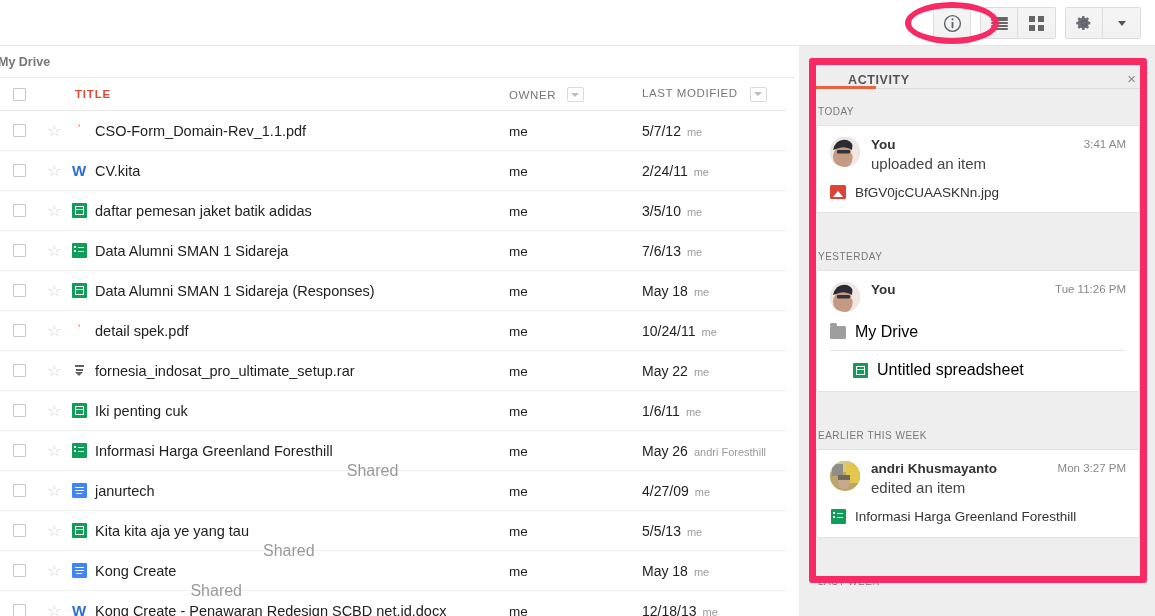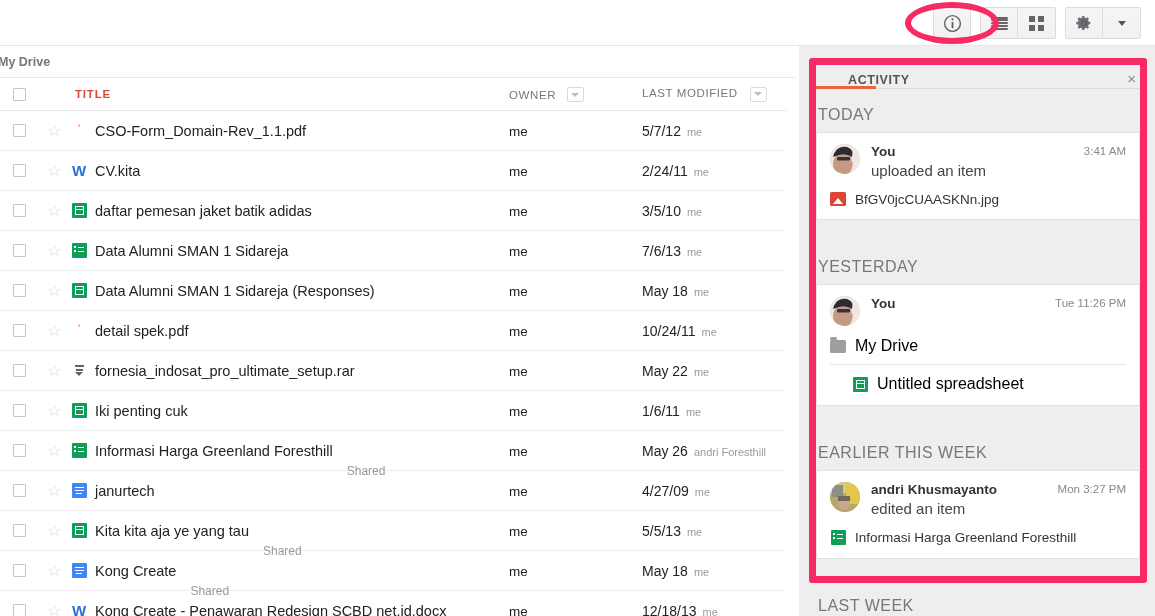--- a/index.html
+++ b/index.html
@@ -90,21 +90,21 @@
   }
   .th.title { color: #dd4b39; font-weight: bold; letter-spacing: .8px; padding-left: 4px; }
   .sortbox {
     width: 17px; height: 15px; border:1px solid #dadada; border-radius:2px;
     display:inline-flex; align-items:center; justify-content:center; margin-left:6px; vertical-align:middle;
     background:#fff;
   }
   .sortbox i { width:0;height:0;border-left:4px solid transparent;border-right:4px solid transparent;border-top:4px solid #bdbdbd; }
 
   .fname { font-size: 14.5px; color: #222; white-space: nowrap; }
-  .shared { font-size: 12px; color: #999; margin-left: 6px; margin-top: 40px; }
+  .shared { font-size: 16px; color: #999; margin-left: 6px; margin-top: 40px; }
   .owner-txt { font-size: 13.5px; color: #222; }
   .mod-date { font-size: 14px; color: #222; white-space: nowrap; }
   .mod-who { font-size: 11px; color: #9b9b9b; white-space: nowrap; overflow: hidden; }
 
   
   .ficon { width: 16px; height: 16px; flex: 0 0 16px; display:flex; align-items:center; justify-content:center; }
   .ic-pdf { font-size: 15px; color: #e0553b; font-weight: bold; line-height:1; font-family:"Liberation Serif",serif; }
   .ic-doc-w { font-size: 15px; color: #2d6fd6; font-weight: bold; line-height:1; }
   .ic-sheet {
     width:15px;height:15px;background:#0f9d58;border-radius:1px;
@@ -155,21 +155,21 @@
   }
   .act-underline { position:absolute; left:816px; top:86px; width:60px; height:3px; background:#e8643c; }
   .act-rule { position:absolute; left:816px; top:88px; width:324px; height:1px; background:#dcdcdc; }
   .closex { font-size: 15px; color:#8a8a8a; cursor:pointer; line-height:1; padding-top:1px; }
 
   .act-scroll {
     position:absolute; left: 816px; top: 96px; width: 324px; height: 520px;
     overflow: hidden;
   }
   .sec-label {
-    font-size: 16px; letter-spacing:.5px; color:#777; text-transform: uppercase;
+    font-size: 10px; letter-spacing:.5px; color:#777; text-transform: uppercase;
     padding: 10px 8px 8px 2px;
   }
   .card {
     background:#fff; border:1px solid #e2e2e2; padding: 11px 13px 12px 13px;
   }
   .card-top { display:flex; align-items:flex-start; }
   .avatar {
     width: 30px; height: 30px; border-radius:50%; flex:0 0 30px; margin-right:11px;
     overflow:hidden; position:relative; background:#cfcfcf;
   }

